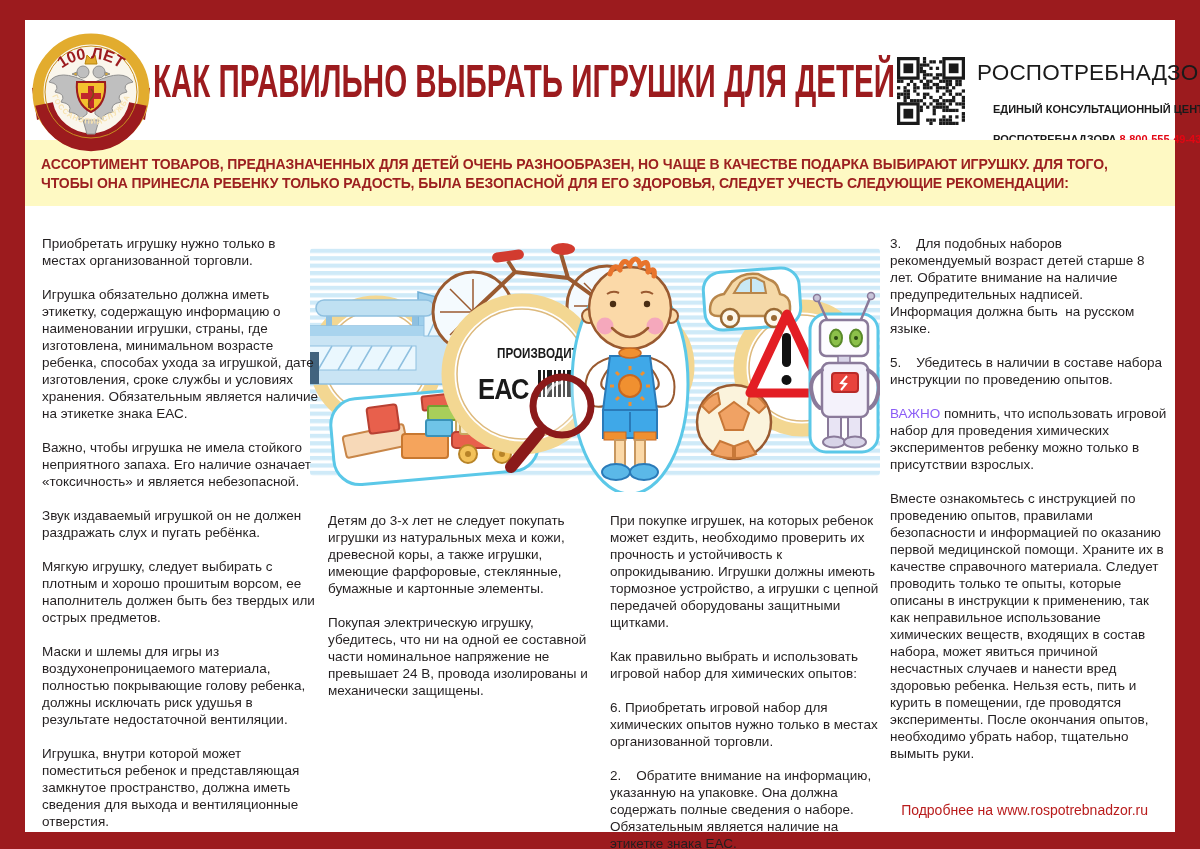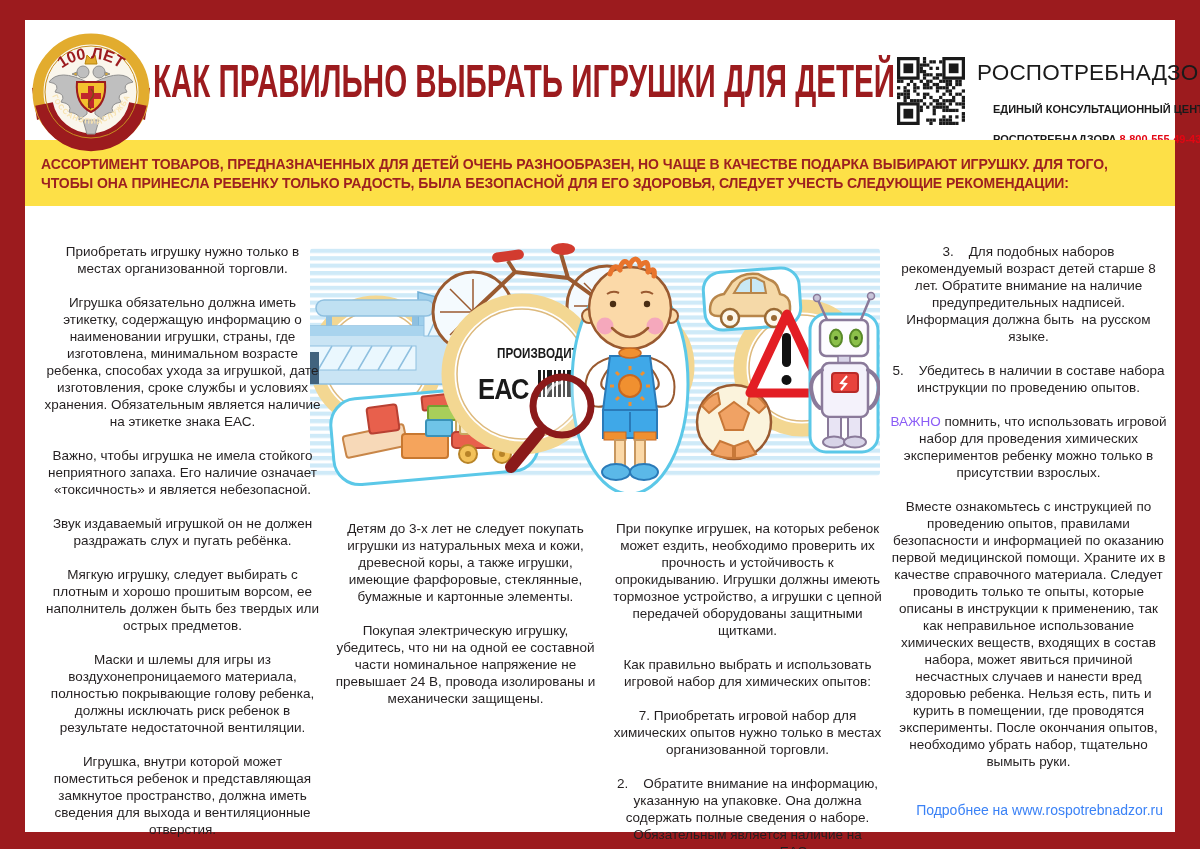--- a/index.html
+++ b/index.html
@@ -10,33 +10,33 @@
   
   .logo{position:absolute;left:4px;top:6px;z-index:5;}
   .title-svg{position:absolute;left:126px;top:34px;}
   .qr{position:absolute;left:872px;top:37px;width:68px;height:68px;}
   .agency{position:absolute;left:952px;top:40px;width:205px;color:#1A1A1A;}
   .agency .name{font-size:22.5px;letter-spacing:.2px;margin:0 0 7px 0;white-space:nowrap;}
   .agency .sub{font-size:11px;font-weight:bold;line-height:14px;margin:16px;white-space:nowrap;}
   .agency .phone{color:#E30613;}
 
   
-  .banner{position:absolute;left:0;top:120px;width:100%;height:66px;background:#fde047;
+  .banner{position:absolute;left:0;top:120px;width:100%;height:66px;background:#fef9c3;
           box-sizing:border-box;padding:15px 18px 0 16px;}
   .banner p{margin:0;color:#9C2020;font-size:14px;font-weight:bold;line-height:19px;letter-spacing:-.1px;}
 
   
   .col{position:absolute;font-size:13.5px;line-height:17px;color:#231F20;}
-  .col p{margin:16px 0 17px 0;text-align:center;}
+  .col p{margin:8px 0 17px 0;}
   .col1{left:17px;top:207px;width:281px;}
   .col2{left:303px;top:484px;width:275px;}
   .col3{left:585px;top:484px;width:275px;}
   .col4{left:865px;top:207px;width:277px;}
   .imp{color:#8b5cf6;}
-  .more{position:absolute;right:12px;bottom:14px;color:#3b82f6;font-size:14px;margin:0;}
+  .more{position:absolute;right:27px;bottom:14px;color:#b91c1c;font-size:14px;margin:0;}
 
   .illustration{position:absolute;left:285px;top:214px;}
   svg text{font-family:"Liberation Sans",sans-serif;}
 </style>
 </head>
 <body>
 
 <div class="poster">
   <div class="paper">
 
@@ -397,34 +397,34 @@
         <path d="M236,161 q4,-11 17,-13" stroke="#FFFFFF" stroke-width="3" fill="none" opacity="0.7"></path>
       </g>
     </svg>
 
     <div class="col col1">
       <p>Приобретать игрушку нужно только в местах организованной торговли.</p>
       <p>Игрушка обязательно должна иметь этикетку, содержащую информацию о наименовании игрушки, страны, где изготовлена, минимальном возрасте ребенка, способах ухода за игрушкой, дате изготовления, сроке службы и условиях хранения. Обязательным является наличие на этикетке знака ЕАС.</p>
       <p>Важно, чтобы игрушка не имела стойкого неприятного запаха. Его наличие означает «токсичность» и является небезопасной.</p>
       <p>Звук издаваемый игрушкой он не должен раздражать слух и пугать ребёнка.</p>
       <p>Мягкую игрушку, следует выбирать с плотным и хорошо прошитым ворсом, ее наполнитель должен быть без твердых или острых предметов.</p>
-      <p>Маски и шлемы для игры из воздухонепроницаемого материала, полностью покрывающие голову ребенка, должны исключать риск ребенок в результате недостаточной вентиляции.</p>
+      <p>Маски и шлемы для игры из воздухонепроницаемого материала, полностью покрывающие голову ребенка, должны исключать риск удушья в результате недостаточной вентиляции.</p>
       <p>Игрушка, внутри которой может поместиться ребенок и представляющая замкнутое пространство, должна иметь сведения для выхода и вентиляционные отверстия.</p>
       <p>Вес игрушек для самых маленьких должен быть не более 100 грамм. Не допускается</p>
     </div>
 
     <div class="col col2">
       <p>Детям до 3-х лет не следует покупать игрушки из натуральных меха и кожи, древесной коры, а также игрушки, имеющие фарфоровые, стеклянные, бумажные и картонные элементы.</p>
       <p>Покупая электрическую игрушку, убедитесь, что ни на одной ее составной части номинальное напряжение не превышает 24 В, провода изолированы и механически защищены.</p>
     </div>
 
     <div class="col col3">
       <p>При покупке игрушек, на которых ребенок может ездить, необходимо проверить их прочность и устойчивость к опрокидыванию. Игрушки должны имеють тормозное устройство, а игрушки с цепной передачей оборудованы защитными щитками.</p>
       <p>Как правильно выбрать и использовать игровой набор для химических опытов:</p>
-      <p>7. Приобретать игровой набор для химических опытов нужно только в местах организованной торговли.</p>
+      <p>6. Приобретать игровой набор для химических опытов нужно только в местах организованной торговли.</p>
       <p>2.&nbsp;&nbsp;&nbsp;&nbsp;Обратите внимание на информацию, указанную на упаковке. Она должна содержать полные сведения о наборе. Обязательным является наличие на этикетке знака ЕАС.</p>
     </div>
 
     <div class="col col4">
       <p>3.&nbsp;&nbsp;&nbsp;&nbsp;Для подобных наборов рекомендуемый возраст детей старше 8 лет. Обратите внимание на наличие предупредительных надписей. Информация должна быть &nbsp;на русском языке.</p>
       <p>5.&nbsp;&nbsp;&nbsp;&nbsp;Убедитесь в наличии в составе набора инструкции по проведению опытов.</p>
       <p><span class="imp">ВАЖНО</span><span> помнить, что использовать игровой набор для проведения химических экспериментов ребенку можно только в присутствии взрослых.</span></p>
       <p>Вместе ознакомьтесь с инструкцией по проведению опытов, правилами безопасности и информацией по оказанию первой медицинской помощи. Храните их в качестве справочного материала. Следует проводить только те опыты, которые описаны в инструкции к применению, так как неправильное использование химических веществ, входящих в состав набора, может явиться причиной несчастных случаев и нанести вред здоровью ребенка. Нельзя есть, пить и курить в помещении, где проводятся эксперименты. После окончания опытов, необходимо убрать набор, тщательно вымыть руки.</p>
 
     </div>

